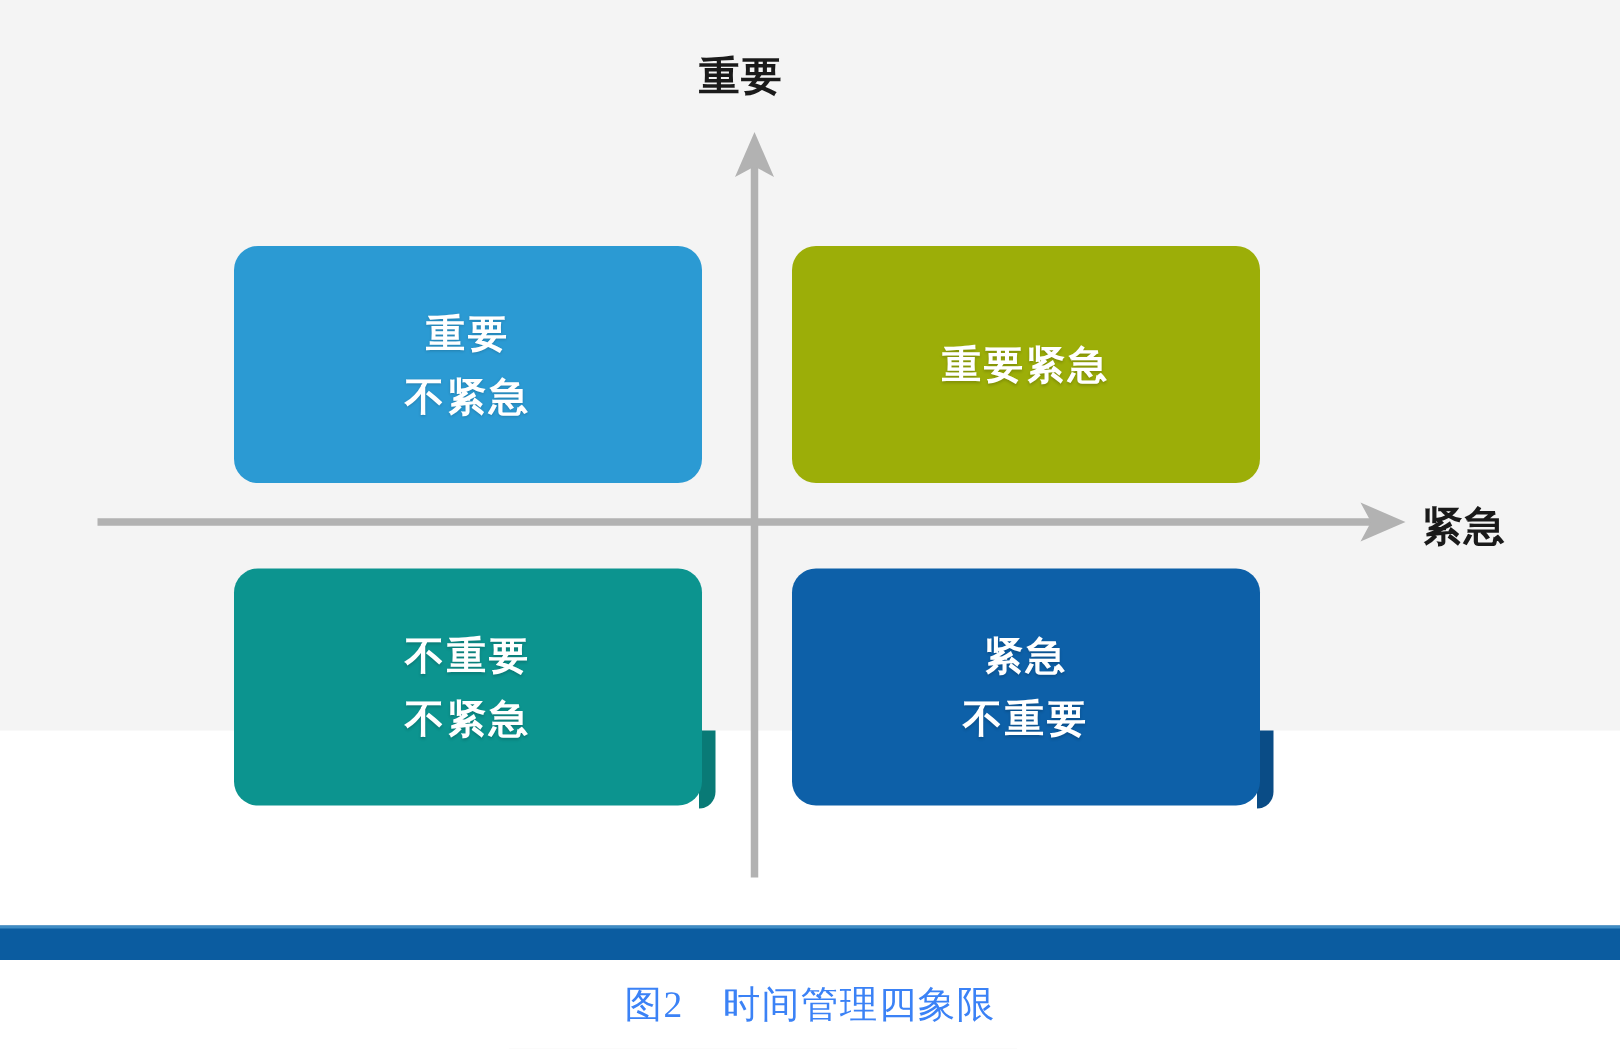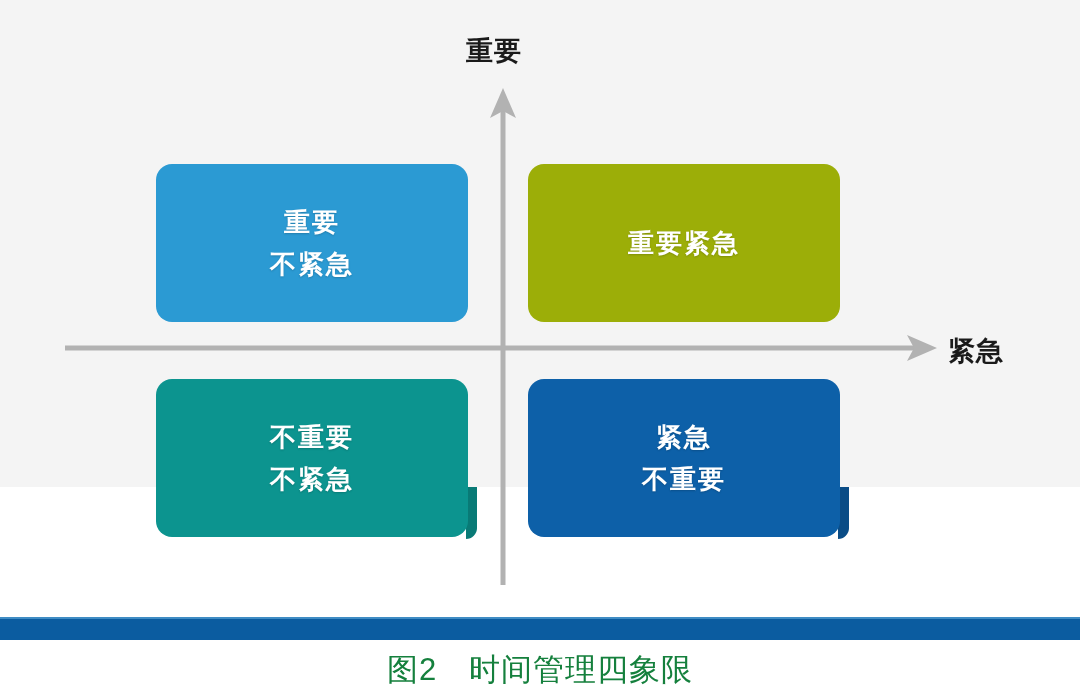--- a/index.html
+++ b/index.html
@@ -146,25 +146,25 @@
     left: 0;
     top: 640px;
     width: 1080px;
     height: 59px;
     background: #ffffff;
     display: flex;
     align-items: center;
     justify-content: center;
   }
   .caption-text {
-    font-size: 31px;
-    color: #15803d;
+    font-size: 25px;
+    color: #3b82f6;
     letter-spacing: 1px;
     white-space: pre;
-    font-family: Liberation Sans, sans-serif;
+    font-family: Liberation Serif, serif;
   }
 </style>
 </head>
 <body>
 
 <div id="figure-root">
 
   <div class="diagram-canvas">
 
     <svg class="axis-svg" viewBox="0 0 1080 617">

